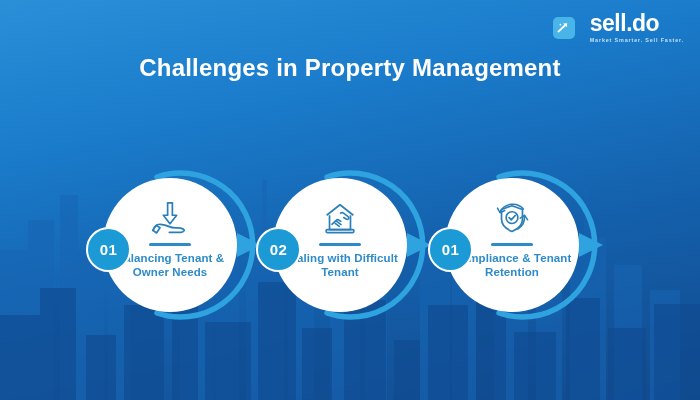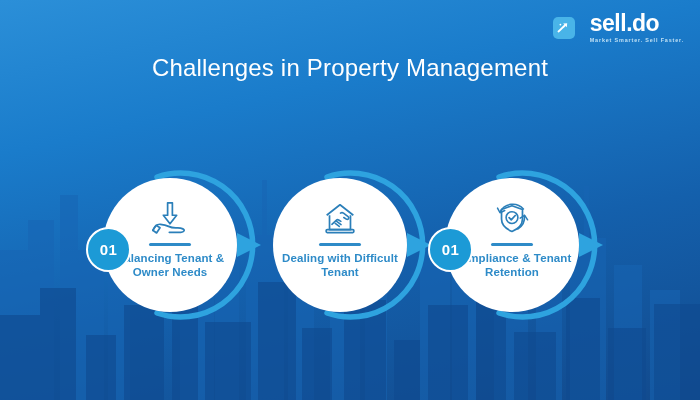--- a/index.html
+++ b/index.html
@@ -32,21 +32,21 @@
     line-height:23px;
   }
   .logo-tag {
     color:#bfe0f5; font-size:5.4px; font-weight:700; letter-spacing:0.85px;
     line-height:8px; margin-top:1px; white-space:nowrap;
   }
   
   .title {
     position:absolute; top:54px; left:0; width:700px;
     text-align:center; color:#ffffff;
-    font-size:24px; font-weight:400; letter-spacing:0.2px;
+    font-size:24px; font-weight:700; letter-spacing:0.2px;
   }
   
   .steps {
     position:absolute; top:165px; left:0; width:700px; height:160px;
   }
   .step { position:absolute; top:0; width:180px; height:160px; }
   .step.s1 { left:95px; }
   .step.s2 { left:265px; }
   .step.s3 { left:437px; }
   .arc { position:absolute; left:0; top:0; width:180px; height:160px; }
@@ -168,20 +168,21 @@
           <path d="M10 16 L24 5 L38 16" fill="none" stroke="#2b7fb9" stroke-width="1.8" stroke-linejoin="round"></path>
           <path d="M13 16 v15 h22 v-15" fill="none" stroke="#2b7fb9" stroke-width="1.8" stroke-linejoin="round"></path>
           <rect x="9.5" y="31" width="29" height="3.2" rx="1" fill="none" stroke="#2b7fb9" stroke-width="1.8"></rect>
           <path d="M15.5 25.5 l4.5 -4.2 q1.2 -1.1 2.6 -0.3 l2.3 1.4" fill="none" stroke="#2b7fb9" stroke-width="1.7" stroke-linecap="round" stroke-linejoin="round"></path>
           <path d="M24.5 13.8 q1.6 -1.1 3.2 0 l4.8 3.6 q1.3 1 0.4 2.3 q-0.9 1.2 -2.3 0.4 l-2.6 -1.7" fill="none" stroke="#2b7fb9" stroke-width="1.7" stroke-linecap="round" stroke-linejoin="round"></path>
           <path d="M20.5 22.4 l4.6 3.4 M19 24.6 l4.2 3.2" fill="none" stroke="#2b7fb9" stroke-width="1.7" stroke-linecap="round"></path>
         </svg>
         <div class="divider"></div>
         <div class="card-label">Dealing with Difficult Tenant</div>
       </div>
+      <div class="badge">02</div>
     </div>
 
     <div class="step s3">
       <svg class="arc" viewBox="0 0 180 160">
         <path d="M62 12 A72 72 0 1 1 62 148" fill="none" stroke="#2ea3df" stroke-width="5.5" stroke-linecap="round"></path>
         <path d="M142 68 L166 80 L142 92 Z" fill="#2ea3df"></path>
       </svg>
       <div class="bubble">
         <svg class="card-icon" viewBox="0 0 48 42">
           <path d="M24 6 L35 10 v10 q0 8.5 -11 13 q-11 -4.5 -11 -13 V10 Z" fill="none" stroke="#2b7fb9" stroke-width="1.8" stroke-linejoin="round"></path>

